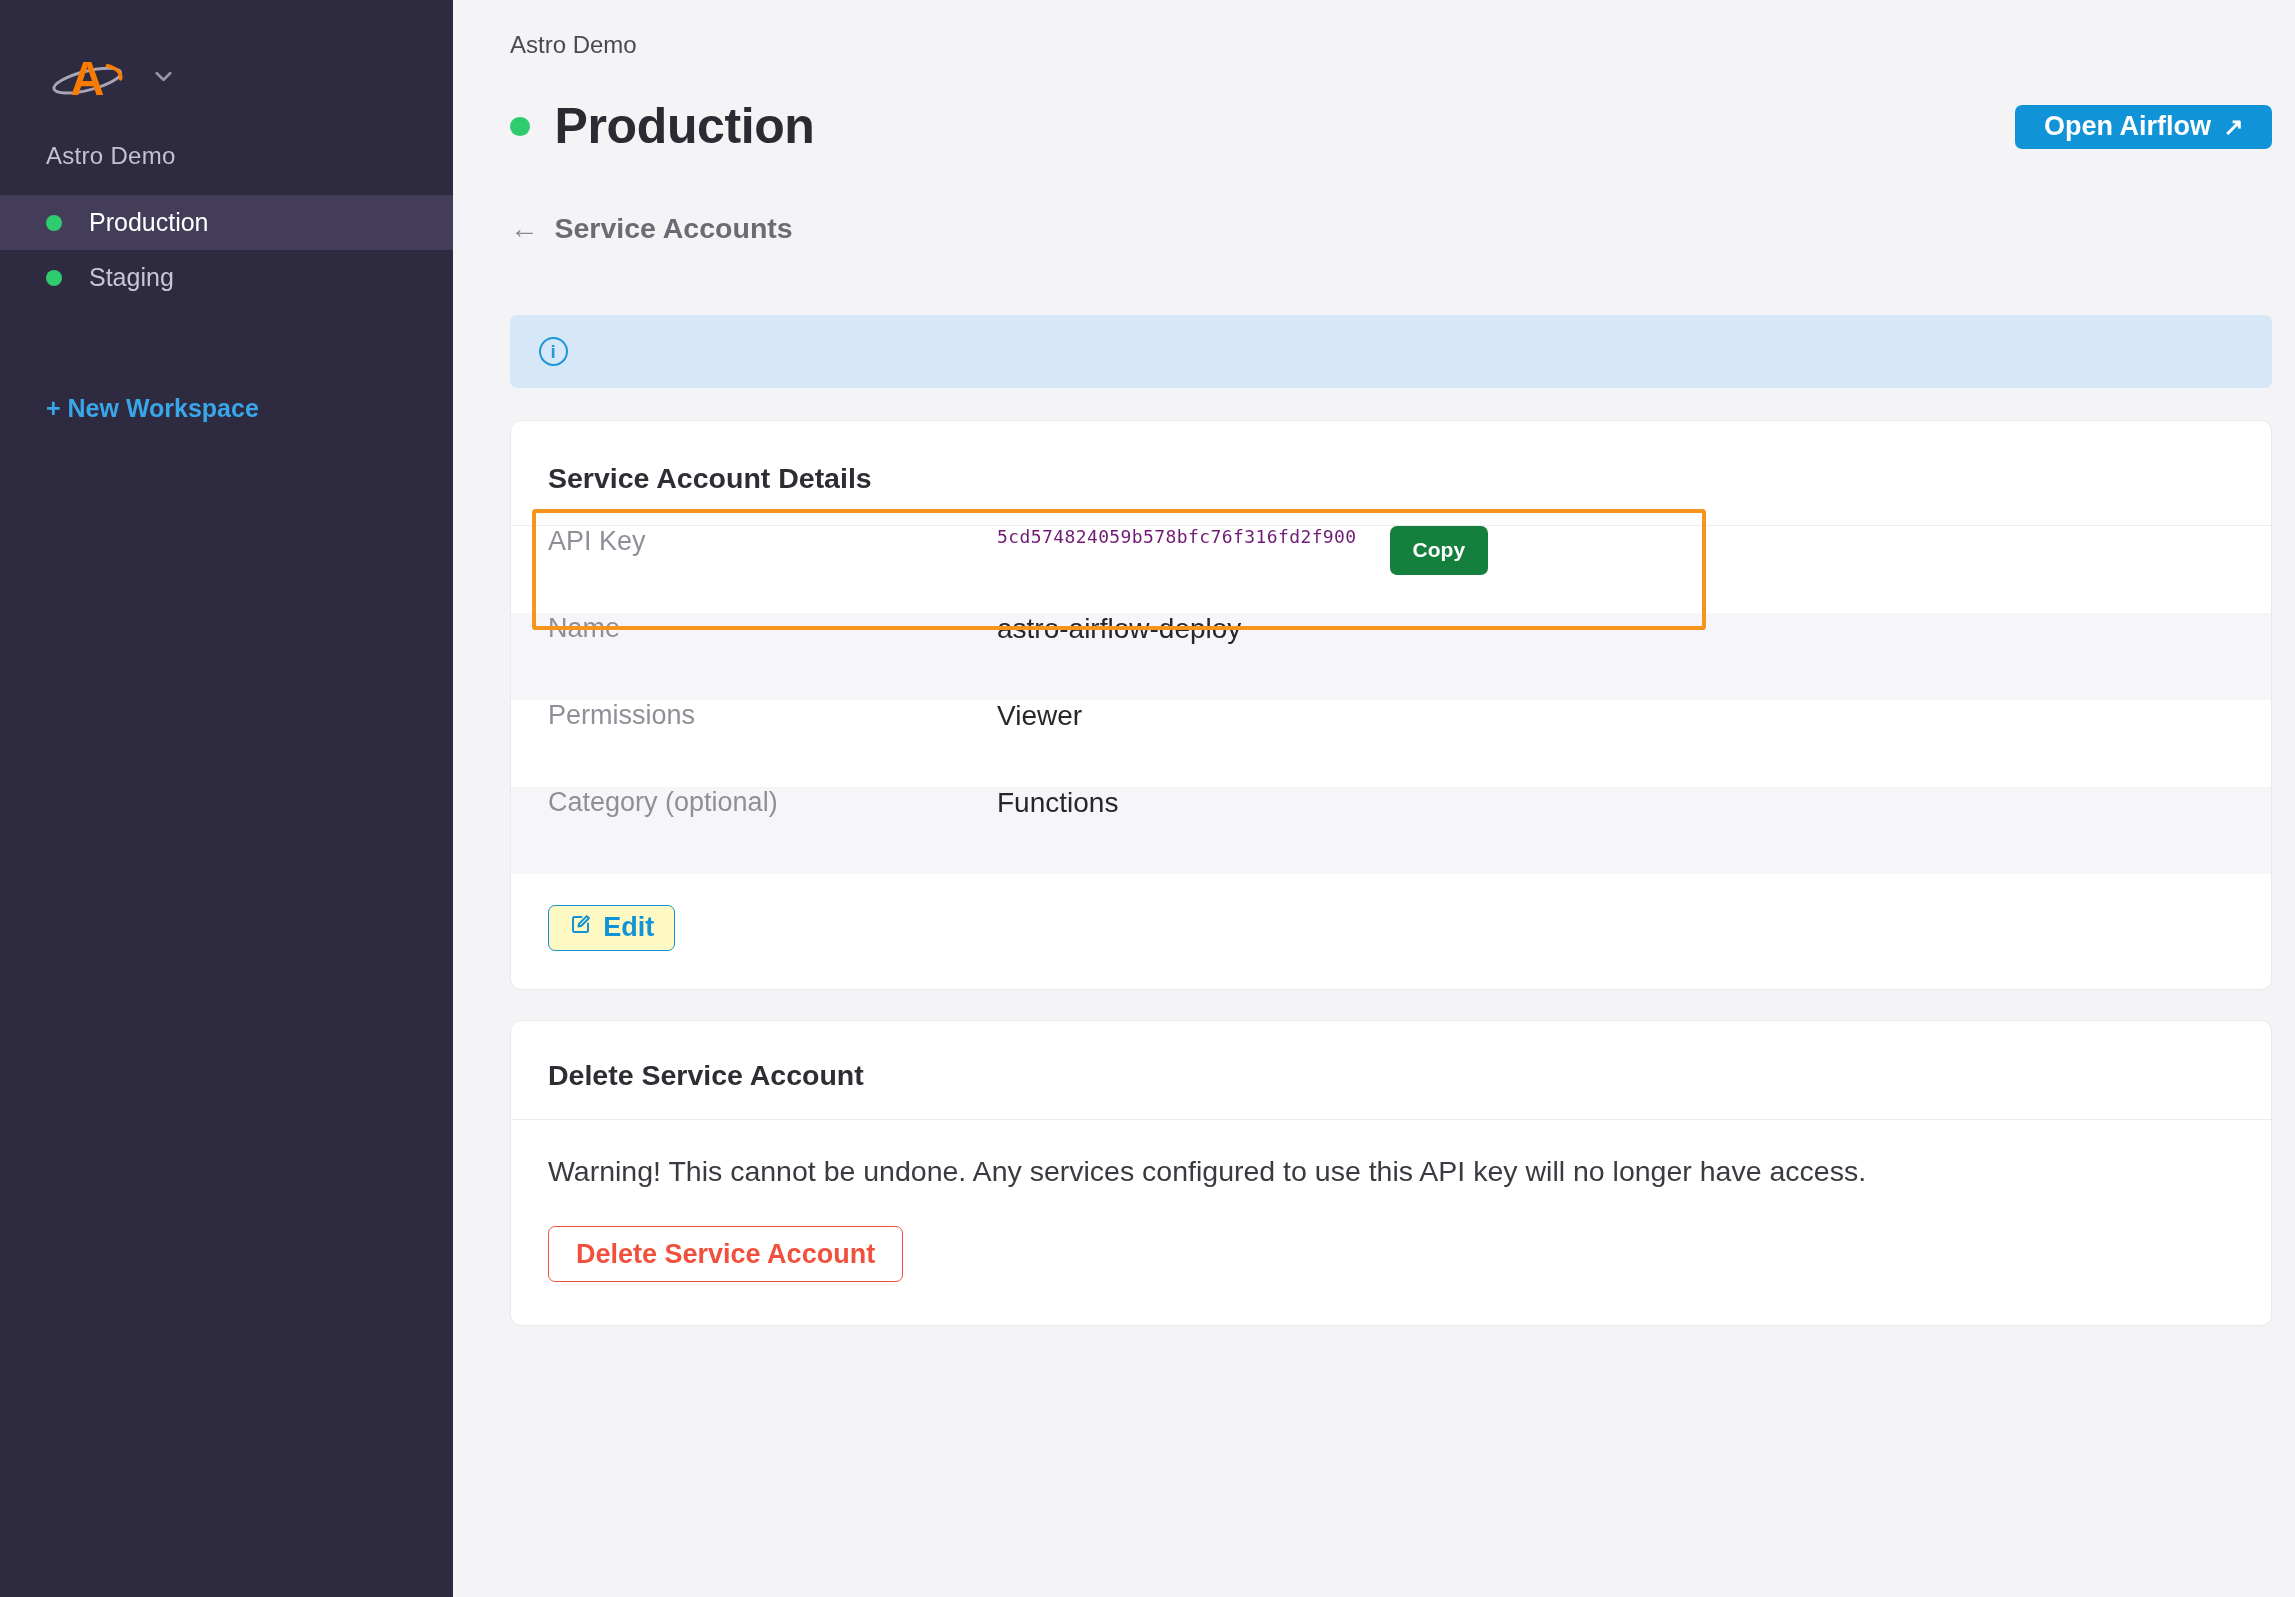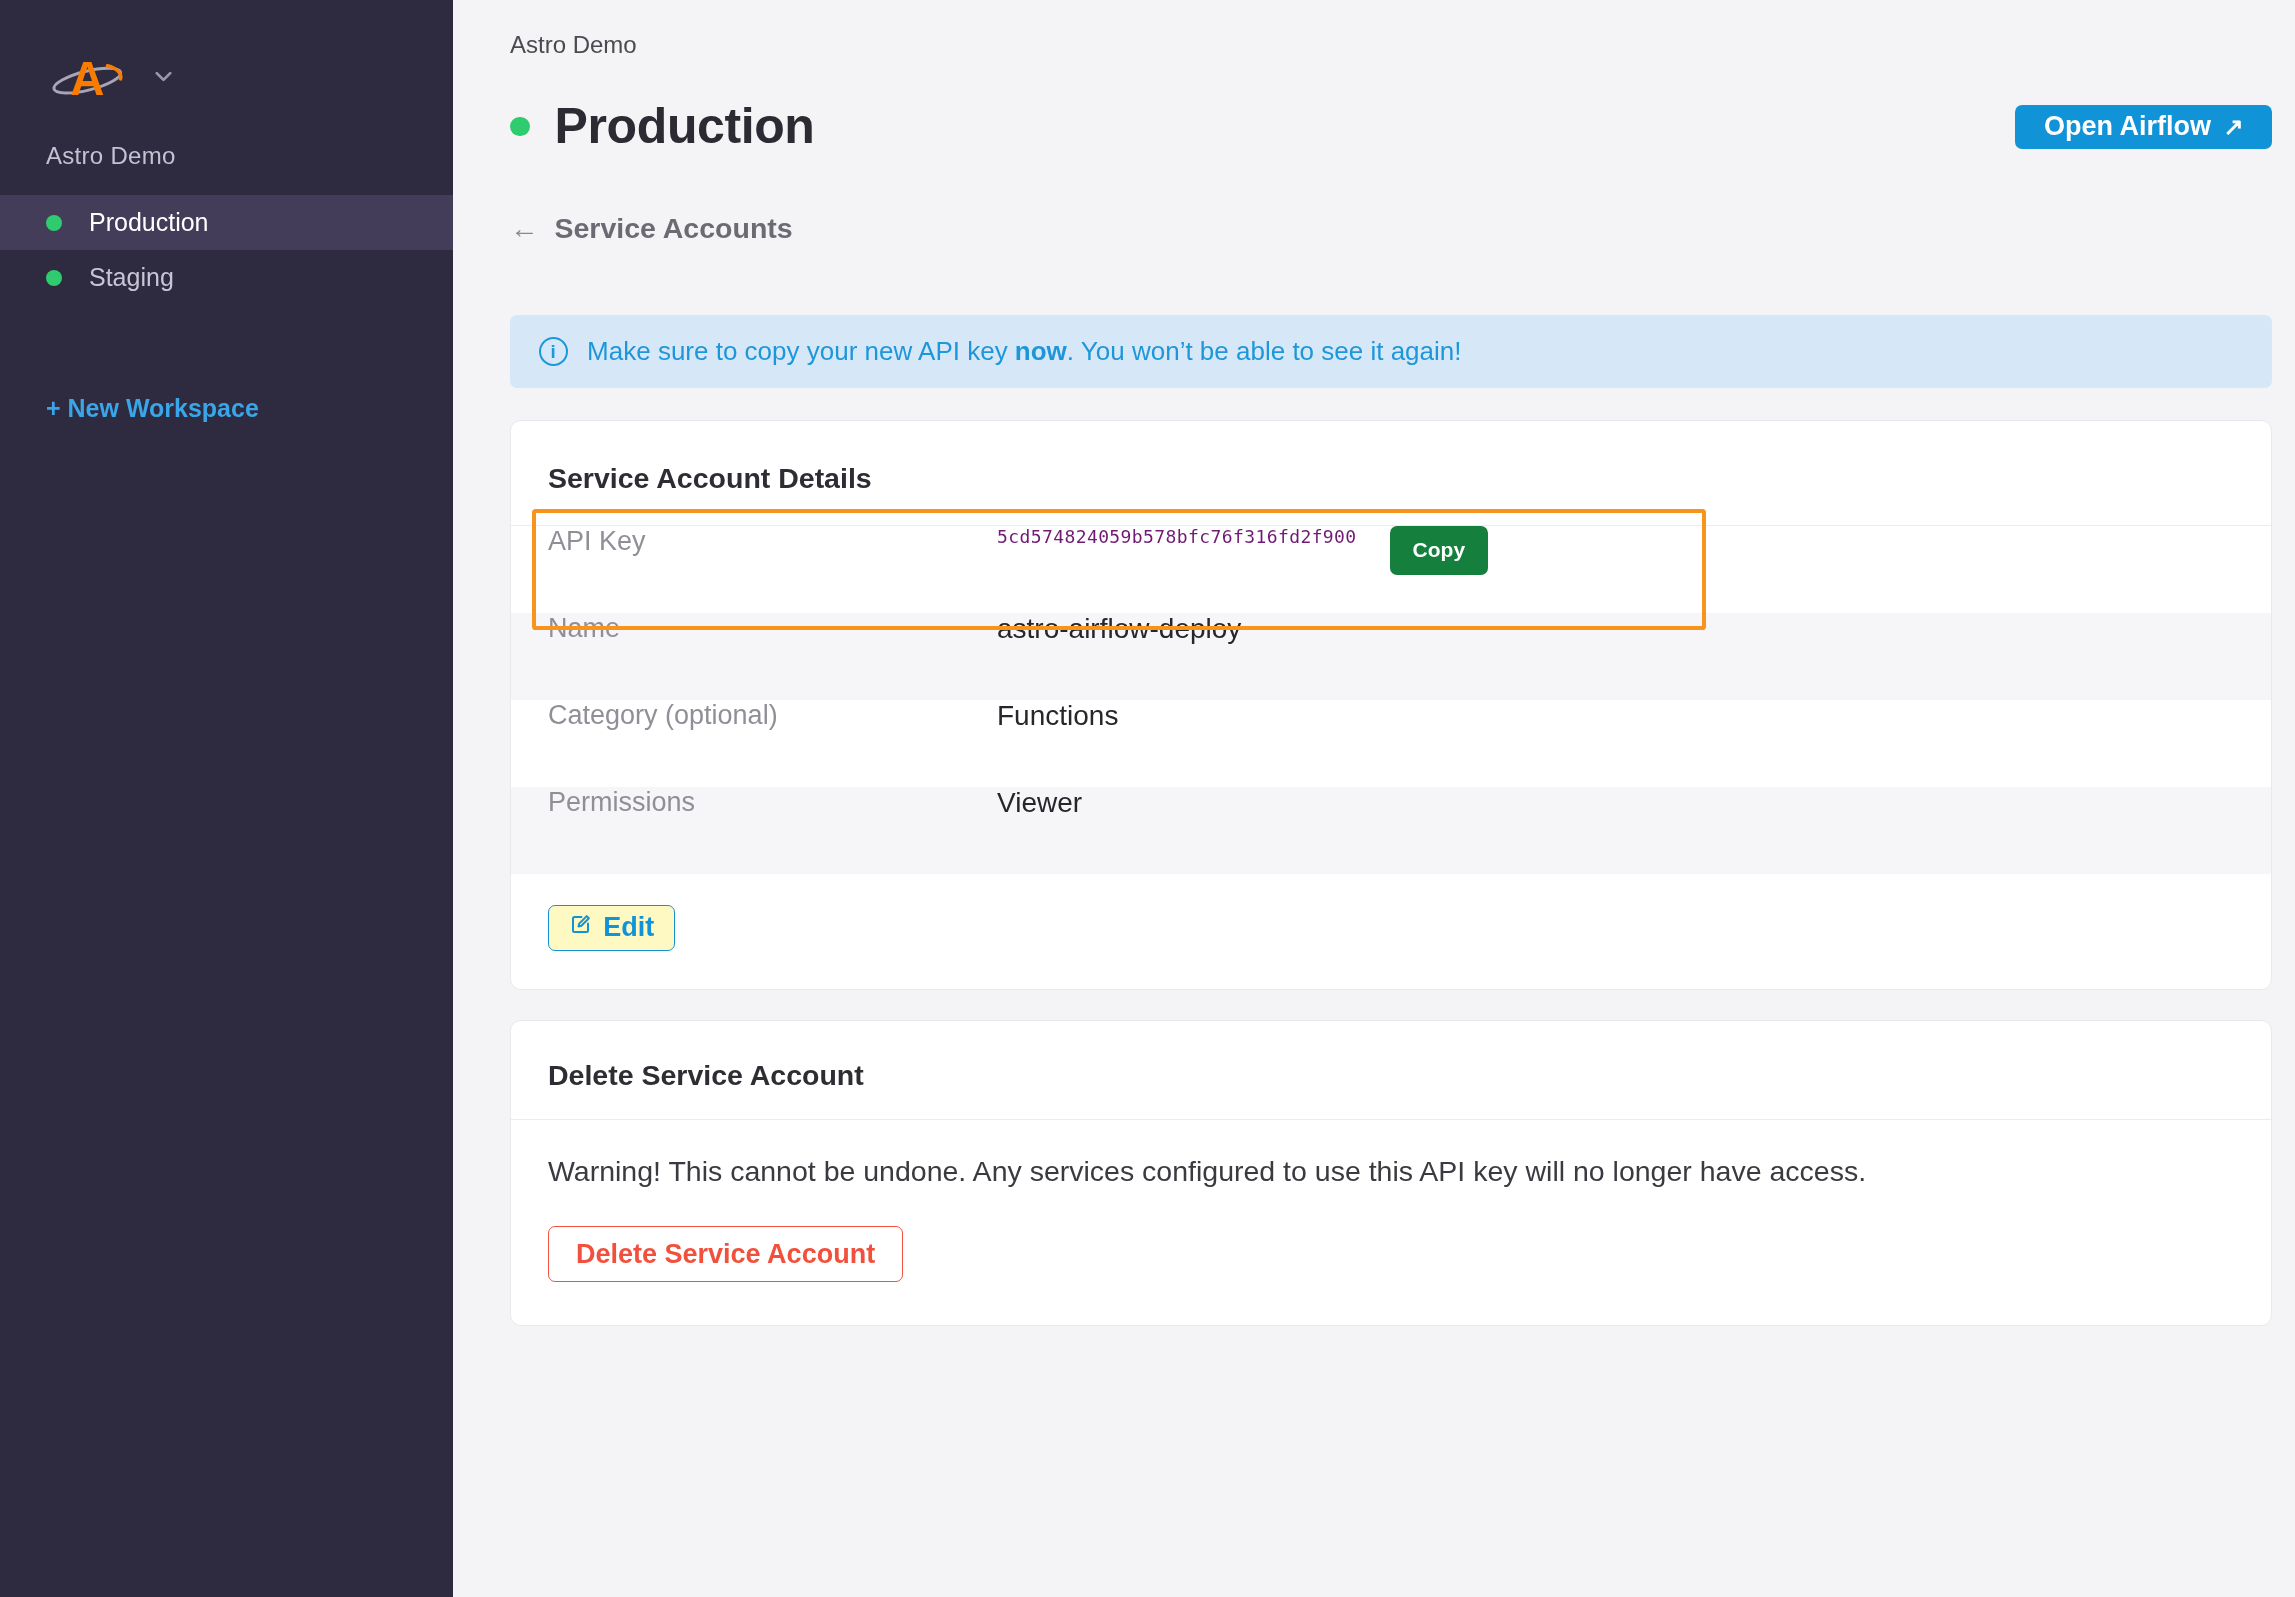--- a/index.html
+++ b/index.html
@@ -201,47 +201,46 @@
       </button>
     </div>
 
     <div class="back-row">
       <span class="arr">←</span>
       <span>Service Accounts</span>
     </div>
 
     <div class="banner">
       <span class="info-circle">i</span>
-      <span><span>Make sure to copy your new API key </span><b>now</b><span>. You won’t be able to see it again!</span></span>
     </div>
 
     <section class="card details">
       <h2>Service Account Details</h2>
       <div class="rows">
 
         <div class="row">
           <span class="row-label">API Key</span>
           <span class="row-value mono">5cd574824059b578bfc76f316fd2f900</span>
           <button class="copy-btn">Copy</button>
           <div class="api-highlight"></div>
         </div>
 
         <div class="row">
           <span class="row-label">Name</span>
           <span class="row-value">astro-airflow-deploy</span>
         </div>
 
         <div class="row">
+          <span class="row-label">Permissions</span>
+          <span class="row-value">Viewer</span>
+        </div>
+
+        <div class="row">
           <span class="row-label">Category (optional)</span>
           <span class="row-value">Functions</span>
-        </div>
-
-        <div class="row">
-          <span class="row-label">Permissions</span>
-          <span class="row-value">Viewer</span>
         </div>
 
       </div>
       <div class="edit-wrap">
         <button class="edit-btn">
           <span>
             <svg viewBox="0 0 24 24" width="24" height="24" fill="none" stroke="#1193d8" stroke-width="2" stroke-linecap="round" stroke-linejoin="round">
               <path d="M12.5 5H5.5A1.5 1.5 0 0 0 4 6.5v12A1.5 1.5 0 0 0 5.5 20h12a1.5 1.5 0 0 0 1.5-1.5v-7"></path>
               <path d="M9.5 14.5l.7-2.9 7.5-7.5 2.2 2.2-7.5 7.5-2.9.7z"></path>
             </svg>

